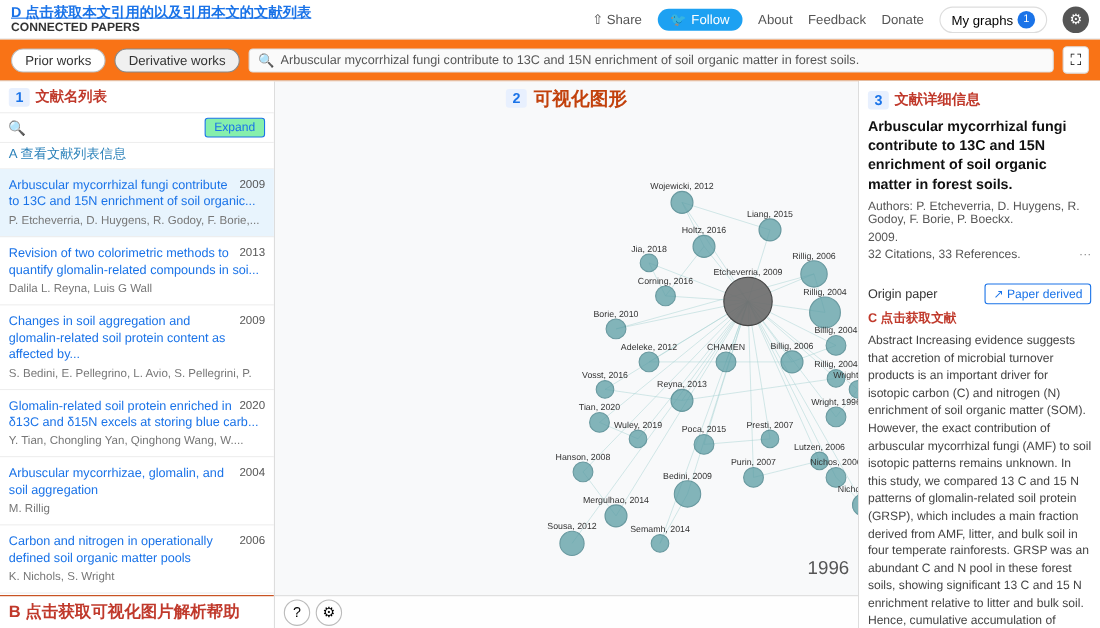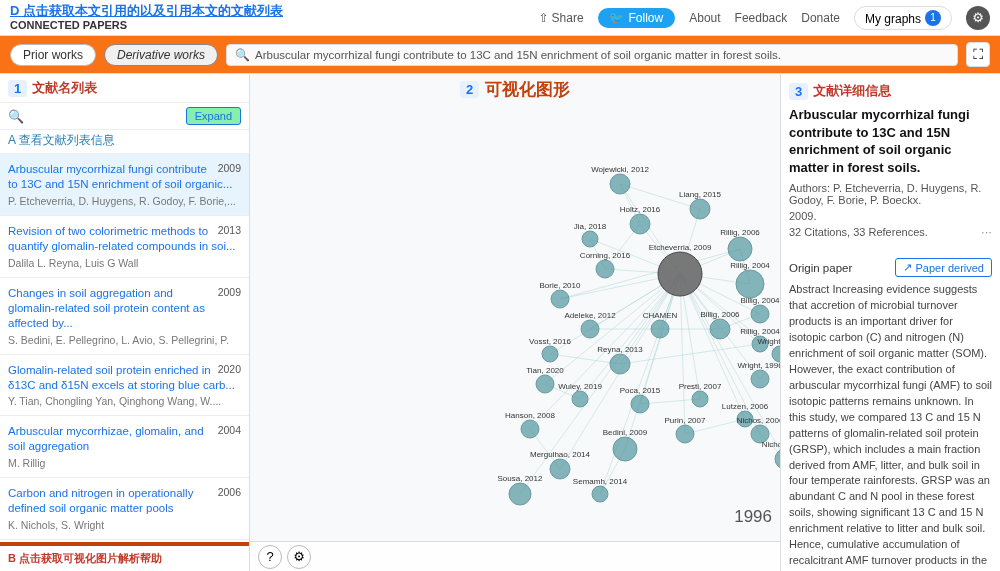--- a/index.html
+++ b/index.html
@@ -96,21 +96,20 @@
       border-radius: 14px;
       padding: 3px 12px;
       font-size: 12px;
       cursor: pointer;
       background: #fff;
       color: #333;
     }
     .tab-btn.active {
       background: #f0f0f0;
       border-color: #888;
-      font-style: italic;
     }
     .search-box {
       flex: 1;
       display: flex;
       align-items: center;
       border: 1px solid #ddd;
       border-radius: 4px;
       padding: 3px 8px;
       background: #fafafa;
     }
@@ -501,21 +500,21 @@
       <span class="paper-year">2006</span>
       <div class="paper-title">Carbon and nitrogen in operationally defined soil organic matter pools</div>
       <div class="paper-authors">K. Nichols, S. Wright</div>
     </div>
         <div class="paper-item">
       
       
       
     </div>
       </div>
-    <div class="graph-bottom-hint" style="padding:5px 8px;border-top:4px solid #c2410c;font-size:11px;">B 点击获取可视化图片解析帮助</div>
+    <div class="graph-bottom-hint" style="padding:5px 8px;border-top:1px solid #c2410c;font-size:15px;">B 点击获取可视化图片解析帮助</div>
   </div>
 
   <div class="graph-area">
     <div class="graph-title-overlay">
       <span class="graph-number">2</span>
       <span class="graph-title-text">可视化图形</span>
     </div>
     <svg class="graph-svg" id="graph-svg">
         <line x1="430" y1="200" x2="390" y2="150" class="node-line"></line>
         <line x1="430" y1="200" x2="355" y2="195" class="node-line"></line>
@@ -718,16 +717,17 @@
       <span>32 Citations, 33 References.</span>
       <span style="float:right;color:#888;">···</span>
     </div>
     <div class="detail-section">
       <span class="origin-label">Origin paper</span>
       <button class="paper-details-btn">
         <span>↗</span>
         <span>Paper derived</span>
       </button>
     </div>
+    <div class="get-paper-btn">C 点击获取文献</div>
     <div class="detail-abstract">Abstract Increasing evidence suggests that accretion of microbial turnover products is an important driver for isotopic carbon (C) and nitrogen (N) enrichment of soil organic matter (SOM). However, the exact contribution of arbuscular mycorrhizal fungi (AMF) to soil isotopic patterns remains unknown. In this study, we compared 13 C and 15 N patterns of glomalin-related soil protein (GRSP), which includes a main fraction derived from AMF, litter, and bulk soil in four temperate rainforests. GRSP was an abundant C and N pool in these forest soils, showing significant 13 C and 15 N enrichment relative to litter and bulk soil. Hence, cumulative accumulation of recalcitrant AMF turnover products in the soil profile likely contributes to 13 C and 15 N enrichment in forest soils. Further research</div>
   </div>
 
 </div>
 
 </body></html>

